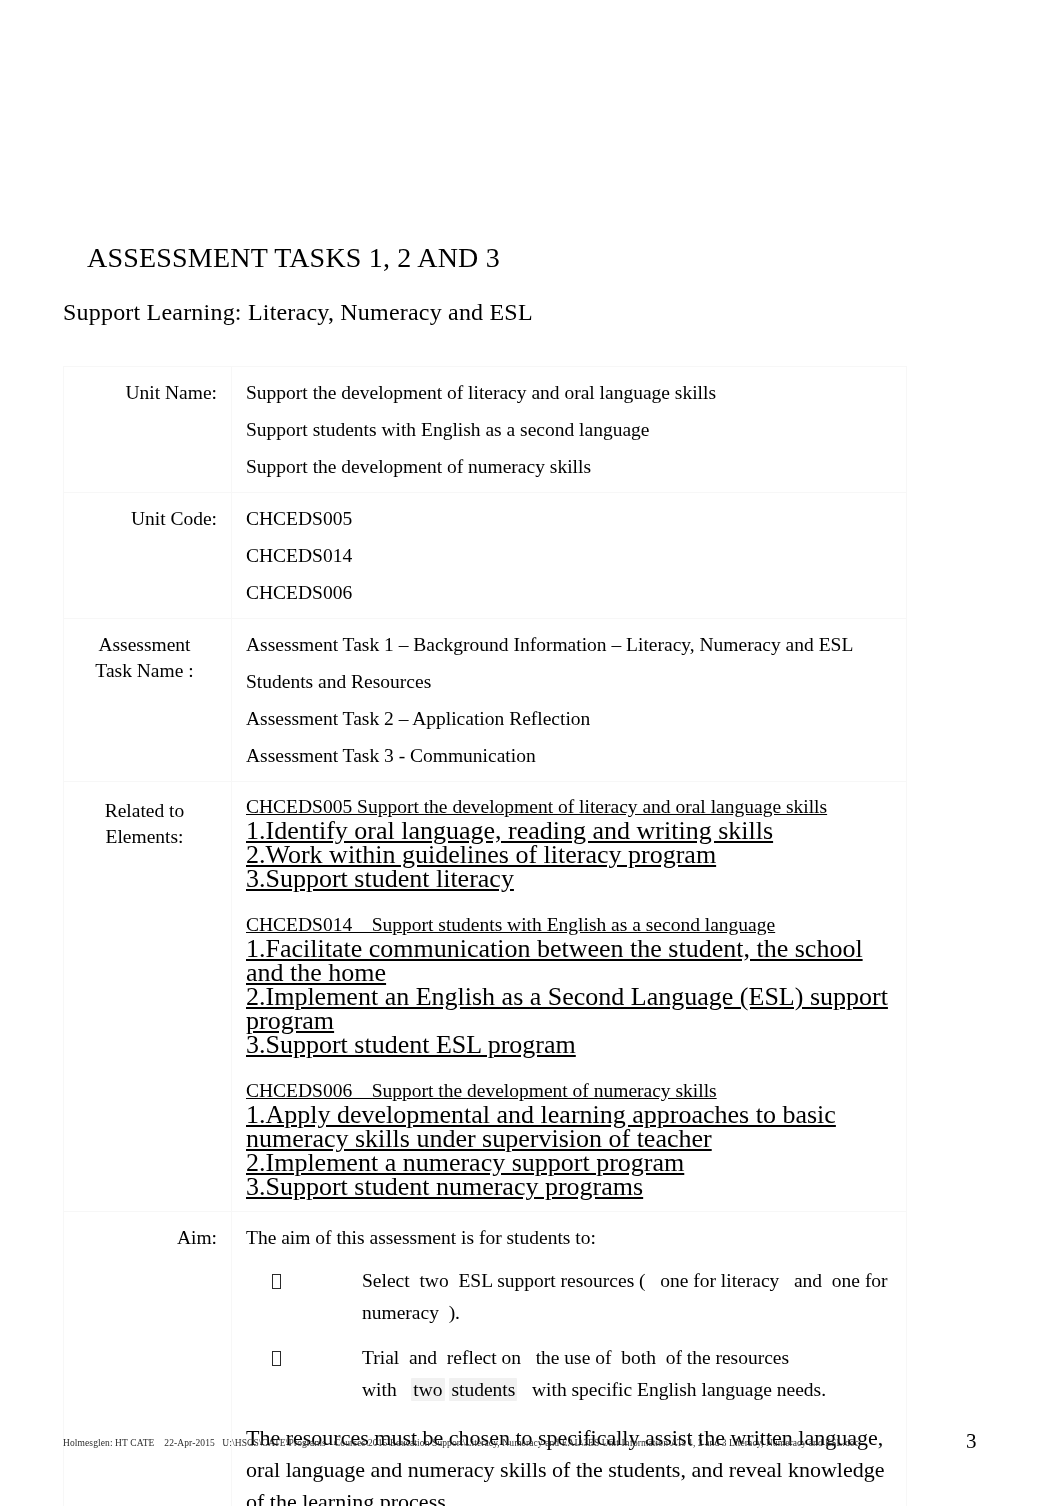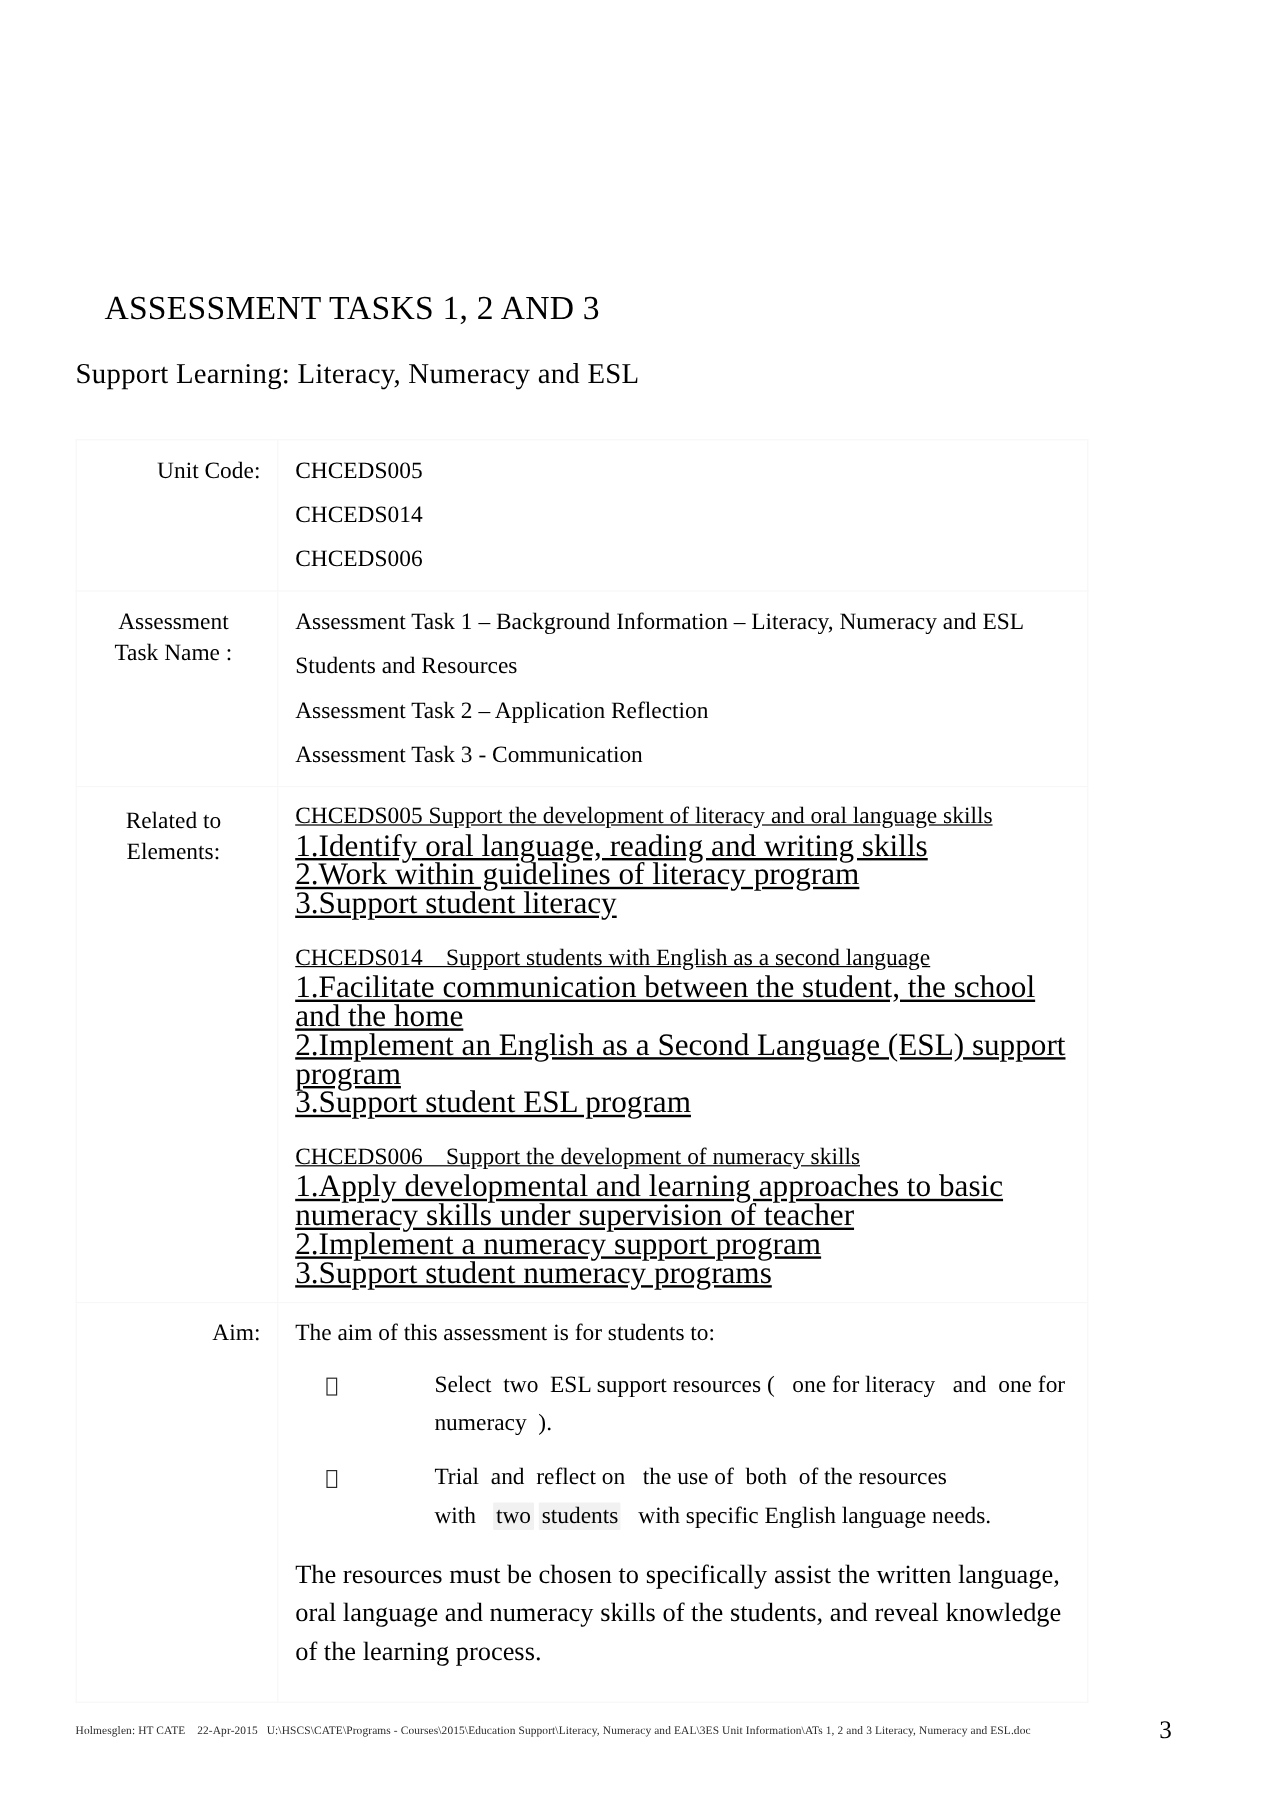--- a/index.html
+++ b/index.html
@@ -190,20 +190,30 @@
 
 <div class="page">
 
 
   <div class="title-main">ASSESSMENT TASKS 1, 2 AND 3</div>
   <div class="title-sub">Support Learning: Literacy, Numeracy and ESL</div>
 
   <table class="info-table">
     <tbody>
 
+      <tr>
+        <td class="label-cell">
+          <div class="label-text">Unit Name:</div>
+        </td>
+        <td class="value-cell">
+          <div class="stack-line">Support the development of literacy and oral language skills</div>
+          <div class="stack-line">Support students with English as a second language</div>
+          <div class="stack-line">Support the development of numeracy skills</div>
+        </td>
+      </tr>
 
       <tr>
         <td class="label-cell">
           <div class="label-text">Unit Code:</div>
         </td>
         <td class="value-cell">
           <div class="stack-line">CHCEDS005</div>
           <div class="stack-line">CHCEDS014</div>
           <div class="stack-line">CHCEDS006</div>
         </td>

